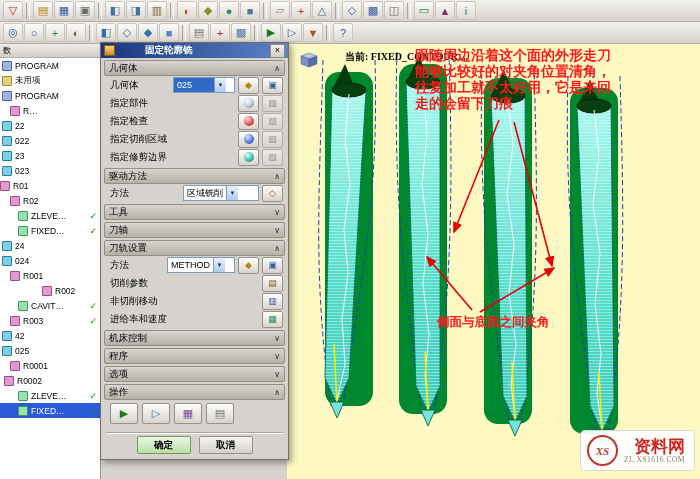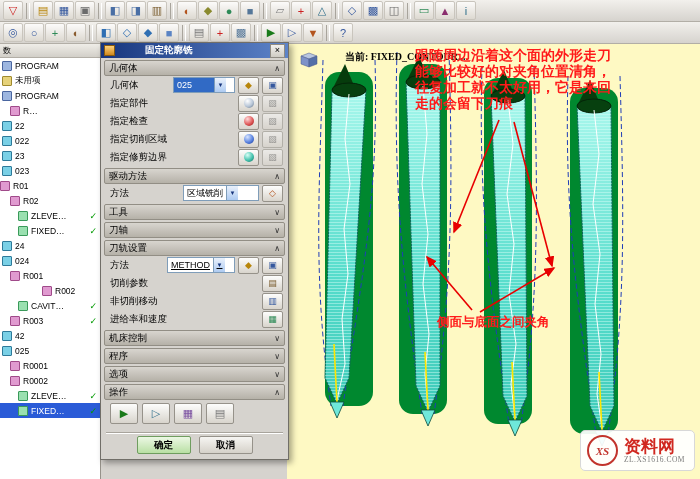--- a/index.html
+++ b/index.html
@@ -28,21 +28,21 @@
   .ic-op2{background:#9ae0b0;border:1px solid #3a9a5a;}
   .tcheck{position:absolute;right:3px;color:#009900;font-weight:bold;font-size:9px;}
   .trow.selected{background:#2a5bd7;color:#fff;}
   
   .viewport{position:absolute;left:287px;top:44px;right:0;bottom:0;background:#fef9c3;overflow:hidden;font-family:Liberation Serif, serif;}
   .scene{position:absolute;left:0;top:0;}
   .current-op{position:absolute;left:58px;top:6px;font-size:10px;font-weight:bold;color:#000;white-space:nowrap;}
   .anno{position:absolute;left:128px;top:4px;color:#ff1a1a;font-weight:bold;font-size:14px;line-height:16px;white-space:nowrap;}
   .angle-label{position:absolute;left:150px;top:270px;color:#ff1a1a;font-weight:bold;font-size:12.5px;white-space:nowrap;}
   .watermark{position:absolute;right:5px;bottom:8px;background:rgba(255,255,255,.93);border:1px solid #d8d8d8;
-    border-radius:5px;display:flex;align-items:center;padding:4px 9px 4px 6px;gap:6px;}
+    border-radius:5px;display:flex;align-items:center;padding:4px 9px 4px 6px;gap:6px;text-align:right;}
   .wm-circle{width:27px;height:27px;border:2px solid #c2342c;border-radius:50%;display:flex;align-items:center;
     justify-content:center;color:#c2342c;font-weight:bold;font-style:italic;font-size:11px;flex:none;}
   .wm-name{color:#d02820;font-weight:bold;font-size:17px;line-height:17px;}
   .wm-url{color:#7a7a7a;font-size:7.5px;letter-spacing:.5px;}
   
   .dialog{position:absolute;left:100px;top:42px;width:187px;height:416px;background:#d6d3ce;
     border:1px solid #716e68;box-shadow:3px 3px 6px rgba(0,0,0,.35);font-size:9.5px;}
   .dtitle{height:15px;background:linear-gradient(90deg,#17357d,#5d84c9);color:#fff;display:flex;
     align-items:center;padding:0 3px;gap:3px;}
   .dticon{width:9px;height:9px;background:linear-gradient(#ffd27a,#d0891e);border:1px solid #8a5c10;flex:none;}
@@ -301,21 +301,21 @@
           <span class="tlabel">025</span>
           <span class="tcheck"></span>
         </div>
 
         <div class="trow" style="padding-left: 10px;">
           <span class="ticon ic-op"></span>
           <span class="tlabel">R0001</span>
           <span class="tcheck"></span>
         </div>
 
-        <div class="trow" style="padding-left: 10px;">
+        <div class="trow" style="padding-left: 4px;">
           <span class="ticon ic-op"></span>
           <span class="tlabel">R0002</span>
           <span class="tcheck"></span>
         </div>
 
         <div class="trow" style="padding-left: 18px;">
           <span class="ticon ic-op2"></span>
           <span class="tlabel">ZLEVE…</span>
           <span class="tcheck">✓</span>
         </div>
@@ -521,21 +521,21 @@
       <span>刀轴</span>
       <span class="chev">∨</span>
     </div>
 
     <div class="dsection">
       <span>刀轨设置</span>
       <span class="chev">∧</span>
     </div>
     <div class="drow">
       <span class="dlabel">方法</span>
-      <span class="combo" style="width:66px;text-decoration:underline;">
+      <span class="combo" style="width:66px;">
         <span class="cval">METHOD</span>
         <span class="cbtn">▼</span>
       </span>
       <span class="dibtn" style="color:#b8860b;">◆</span>
       <span class="dibtn" style="color:#35589e;">▣</span>
     </div>
 
     <div>
 
         <div class="drow">

